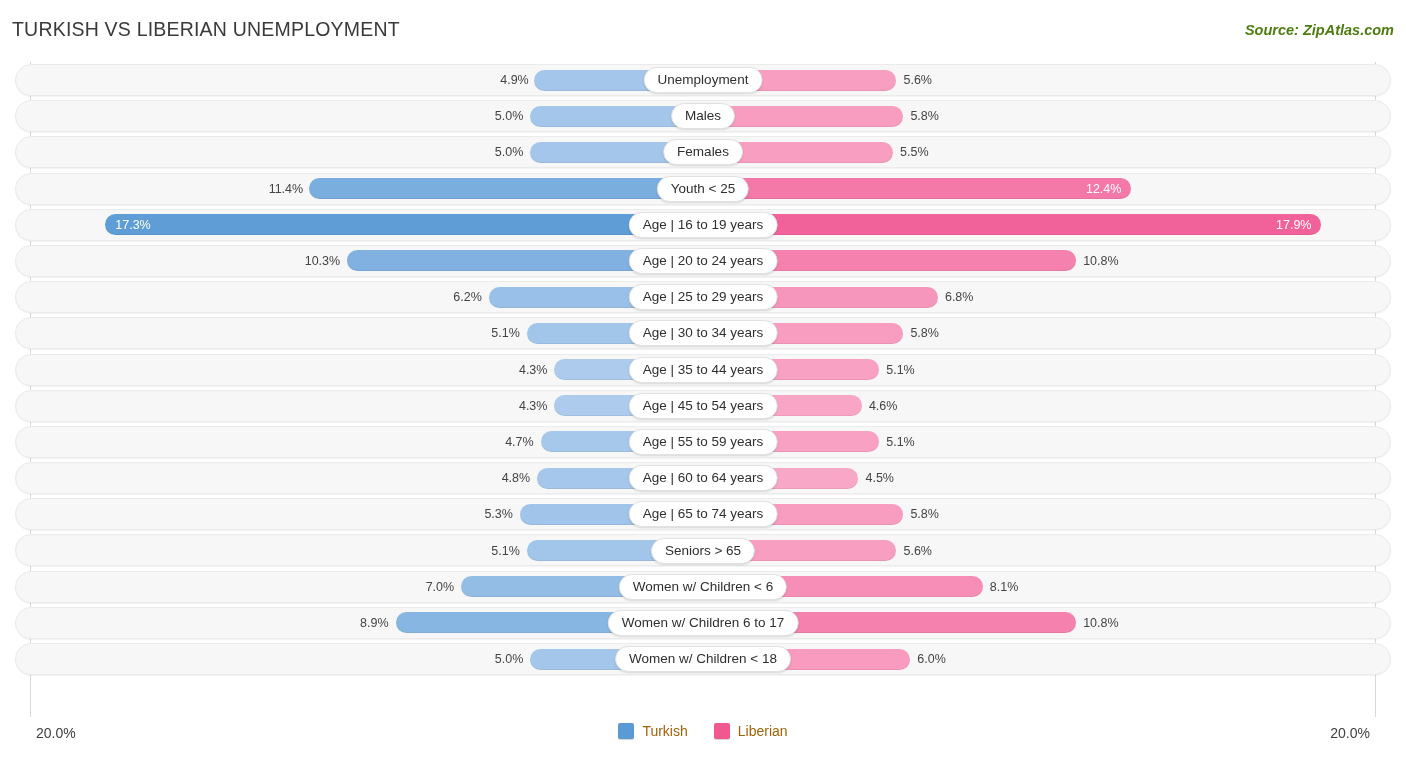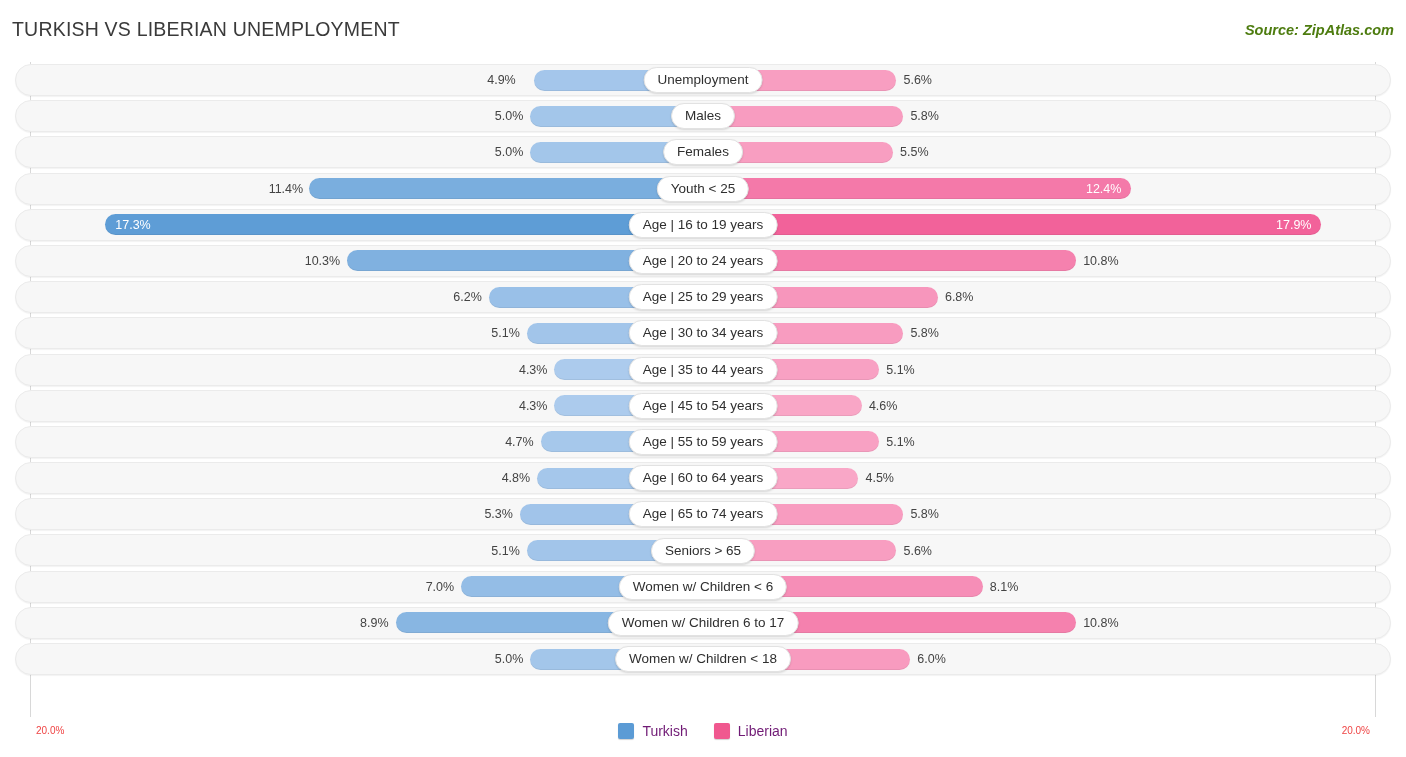--- a/index.html
+++ b/index.html
@@ -90,51 +90,51 @@
     padding:4px 13px 5px;
     font-size:13.5px;color:#2f2f2f;
     white-space:nowrap;
     box-shadow:0 1px 2px rgba(0,0,0,.13);
     z-index:5;
   }
 
   
   .axis-label{
     position:absolute;top:725px;
-    font-size:10px;color:#ef4444;
+    font-size:14px;color:#404040;
   }
   .axis-left{left:36px;}
   .axis-right{right:36px;}
 
   .legend{
     position:absolute;left:0;right:0;top:723px;
     display:flex;justify-content:center;align-items:center;gap:26px;
   }
   .legend-item{display:flex;align-items:center;gap:8px;}
   .swatch{width:16px;height:16px;border-radius:2px;display:inline-block;
           box-shadow:0 1px 1px rgba(0,0,0,.18);}
-  .legend-text{font-size:14px;color:#701a75;}
+  .legend-text{font-size:14px;color:#a16207;}
 </style>
 </head>
 <body>
 
 <div id="chart-root">
 
   <div class="title">TURKISH VS LIBERIAN UNEMPLOYMENT</div>
   <div class="source">Source: ZipAtlas.com</div>
 
   <div class="plot">
     <div class="gridline grid-left"></div>
     <div class="gridline grid-right"></div>
     <div class="rows" id="rows">
         <div class="row">
           <div class="track"></div>
           <div class="bar left" style="width: 12.25%; background: rgb(164, 198, 235);"></div>
           <div class="bar right" style="width: 14%; background: rgb(248, 158, 193);"></div>
-          <div class="vlabel out-left" style="right: 62.25%; padding-right: 18px;">4.9%</div>
+          <div class="vlabel out-left" style="right: 62.25%; padding-right: 5px;">4.9%</div>
           <div class="vlabel out-right" style="left: 64%; padding-left: 7px;">5.6%</div>
           <div class="catpill">Unemployment</div>
         </div>
         <div class="row">
           <div class="track"></div>
           <div class="bar left" style="width: 12.5%; background: rgb(163, 198, 234);"></div>
           <div class="bar right" style="width: 14.5%; background: rgb(248, 156, 192);"></div>
           <div class="vlabel out-left" style="right: 62.5%; padding-right: 7px;">5.0%</div>
           <div class="vlabel out-right" style="left: 64.5%; padding-left: 7px;">5.8%</div>
           <div class="catpill">Males</div>

